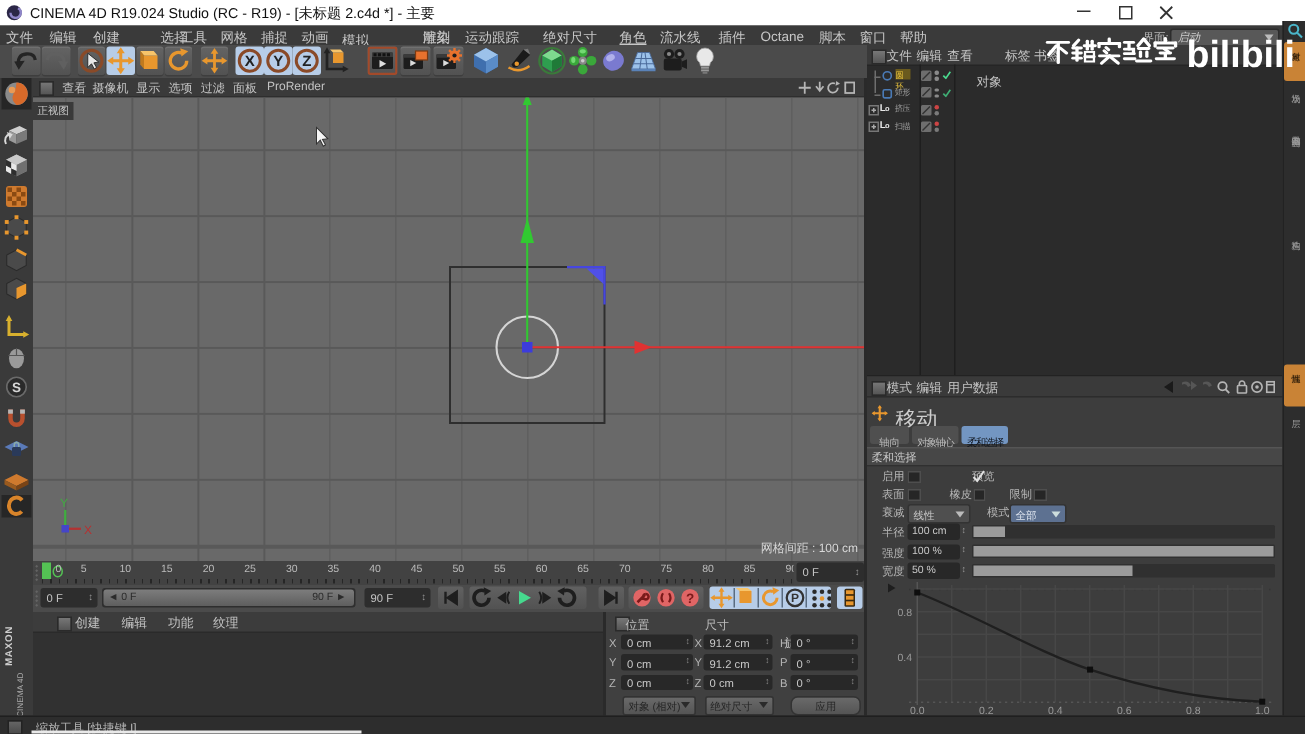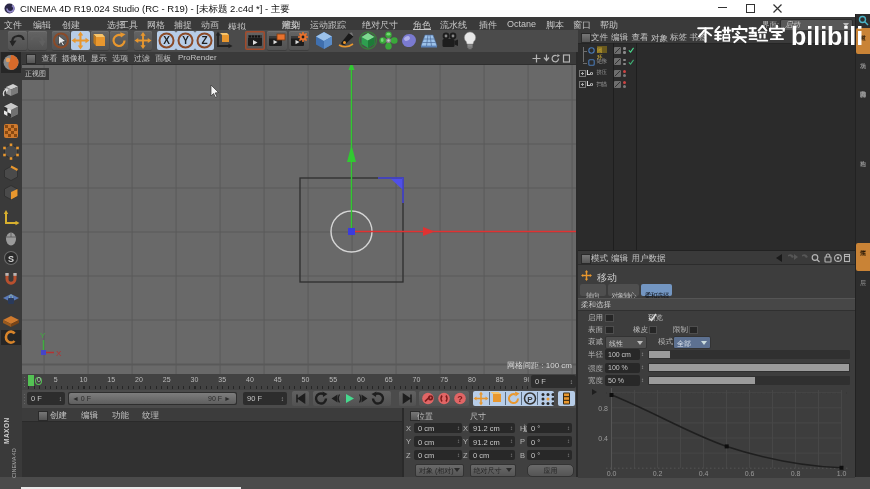--- a/index.html
+++ b/index.html
@@ -663,21 +663,21 @@
       </div>
 </div>
 
 <div id="objmgr" class="abs" style="top:30px;left:578px;width:277px;height:220px;background:#2b2b2b;">
   <div class="abs" style="left:0;top:0;width:277px;height:13px;background:#3a3a3a;border-bottom:1px solid #252525;">
     <div class="abs" style="left:3px;top:2.5px;width:8px;height:8px;background:linear-gradient(#777,#555);border:1px solid #2a2a2a;"></div>
     <div class="abs" style="left:0;top:0;width:277px;height:13px;font-size:8.5px;color:#c3c3c3;">
           <span class="abs" style="left:13px;top:1.5px;">文件</span>
           <span class="abs" style="left:33px;top:1.5px;">编辑</span>
           <span class="abs" style="left:53.5px;top:1.5px;">查看</span>
-          <span class="abs" style="left:73px;top:3px;">对象</span>
+          <span class="abs" style="left:73px;top:19px;">对象</span>
           <span class="abs" style="left:92px;top:1.5px;">标签</span>
           <span class="abs" style="left:111.5px;top:1.5px;">书签</span>
         </div>
   </div>
 
   <div class="abs" style="left:34.5px;top:13px;width:1px;height:207px;background:#1e1e1e;"></div>
   <div class="abs" style="left:57.5px;top:13px;width:1px;height:207px;background:#1e1e1e;"></div>
 
   <div class="abs" style="left:4.5px;top:17px;width:1px;height:15px;background:#6e6e6e;"></div>
 
@@ -771,21 +771,21 @@
           <line x1="5.5" y1="1" x2="5.5" y2="10"></line>
           <line x1="1" y1="5.5" x2="10" y2="5.5"></line>
         </g>
         <g fill="#e8972e">
           <path d="M5.5 0 L4 2.2 L7 2.2Z"></path>
           <path d="M5.5 11 L4 8.8 L7 8.8Z"></path>
           <path d="M0 5.5 L2.2 4 L2.2 7Z"></path>
           <path d="M11 5.5 L8.8 4 L8.8 7Z"></path>
         </g>
       </svg>
-  <div class="abs" style="left:19px;top:19.5px;font-size:10px;color:#cfcfcf;">移动</div>
+  <div class="abs" style="left:19px;top:19.5px;font-size:14px;color:#cfcfcf;">移动</div>
 
   <div class="abs" style="left:2px;top:33px;width:26px;height:11.5px;background:#4f4f4f;border-radius:2px;text-align:center;"><span style="font-size:7px;color:#b8b8b8;line-height:11.5px;">轴向</span></div>
   <div class="abs" style="left:30px;top:33px;width:31px;height:11.5px;background:#4f4f4f;border-radius:2px;text-align:center;"><span style="font-size:7px;color:#b8b8b8;line-height:11.5px;letter-spacing:-1px;">对象轴心</span></div>
   <div class="abs" style="left:63px;top:33px;width:31px;height:11.5px;background:#7396c2;border-radius:2px;text-align:center;"><span style="font-size:7px;color:#10151d;line-height:11.5px;letter-spacing:-1px;">柔和选择</span></div>
 
   <div class="abs" style="left:0px;top:46.5px;width:277px;height:11.5px;background:#474747;border-top:1px solid #555;border-bottom:1px solid #303030;">
         <span class="abs" style="left:3px;top:1.5px;font-size:7.5px;color:#c9c9c9;">柔和选择</span>
       </div>
 
   <div class="abs" style="left:10px;top:62px;font-size:7.5px;color:#b5b5b5;">启用</div>
@@ -890,20 +890,24 @@
       </div>
   <div class="abs" style="left:2px;top:44px;writing-mode:vertical-rl;font-size:6px;color:#9a9a9a;">场次</div>
   <div class="abs" style="left:2px;top:72px;writing-mode:vertical-rl;font-size:6px;color:#9a9a9a;">内容浏览器</div>
   <div class="abs" style="left:2px;top:142px;writing-mode:vertical-rl;font-size:6px;color:#9a9a9a;">构造</div>
   <div class="abs" style="left:0px;top:229px;width:14px;height:28px;background:#c98336;border-radius:2px 0 0 2px;">
         <span style="position:absolute;left:2px;top:2px;writing-mode:vertical-rl;font-size:6px;color:#2a1a08;">属性</span>
       </div>
   <div class="abs" style="left:2px;top:261px;writing-mode:vertical-rl;font-size:6px;color:#9a9a9a;">层</div>
 </div>
 
+<div class="abs" style="top:477px;left:0;width:870px;height:12px;background:#2d2d2d;border-top:1px solid #1f1f1f;">
+  <div class="abs" style="left:5px;top:2px;width:8px;height:8px;background:linear-gradient(#666,#4a4a4a);border:1px solid #222;"></div>
+  <div class="abs" style="left:24px;top:1.5px;font-size:8px;color:#b5b5b5;">缩放工具 [快捷键 I]</div>
+</div>
 <div class="abs" style="top:486.5px;left:21px;width:220px;height:2.5px;background:#e9e9e9;"></div>
 
 <div id="watermark" class="abs" style="top:23.5px;left:694px;width:175px;height:27px;z-index:50;">
 <svg width="175" height="27" viewBox="0 0 175 27">
   <g stroke="#ffffff" stroke-width="2.6" fill="none" stroke-linecap="round" transform="translate(3,0.5) scale(0.85,0.75)">
 
     <path d="M1.5 5 H18"></path>
           <path d="M10 5 V23"></path>
           <path d="M8.5 8 L2.5 16"></path>
           <path d="M11.5 10 L16.5 14.5"></path>

